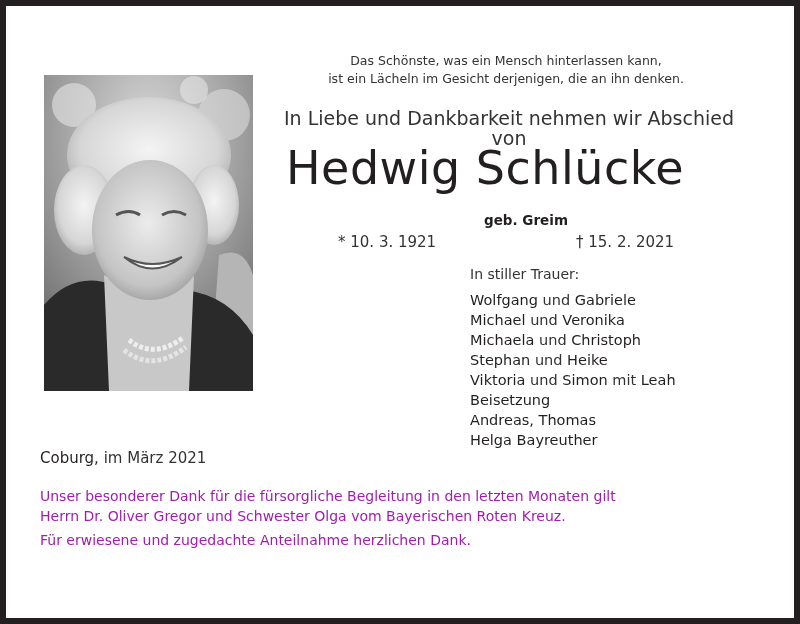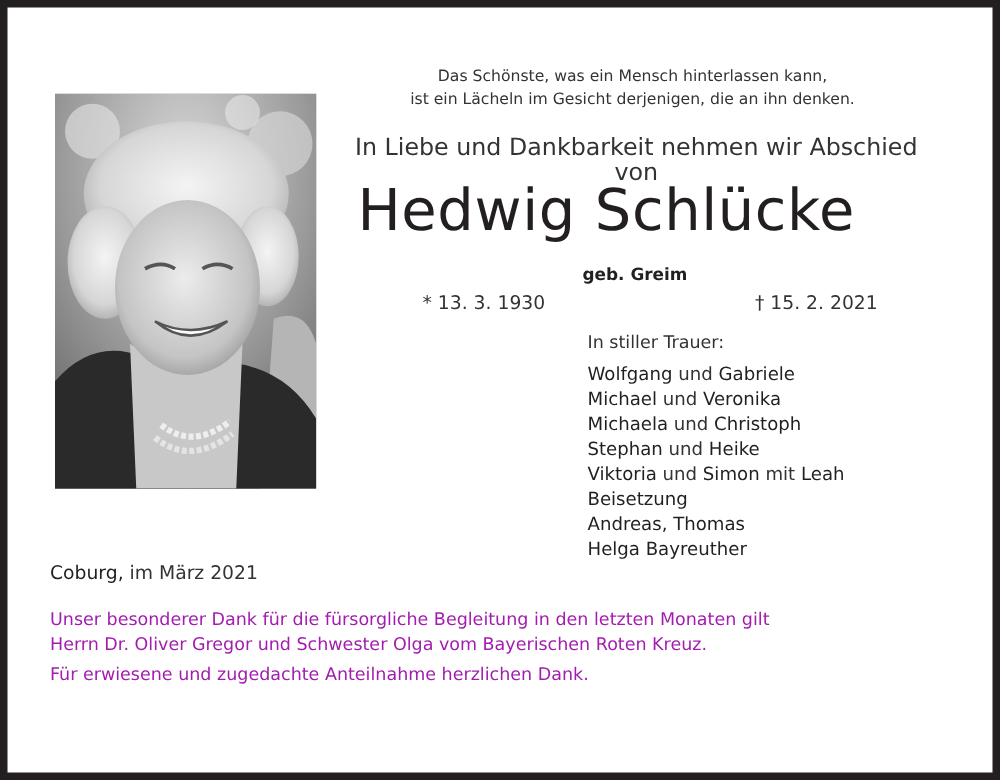--- a/index.html
+++ b/index.html
@@ -47,29 +47,30 @@
     letter-spacing: 0.5px;
     color: #231f20;
     margin: 0;
   }
   .maiden {
     position: absolute;
     left: 460px; top: 205px; width: 120px;
     font-weight: bold;
     font-size: 13.5px; line-height: 18px;
     color: #231f20;
+    text-align: center;
   }
   .born {
     position: absolute;
     left: 332px; top: 226px;
     font-size: 15px; line-height: 20px; color: #333;
   }
   .died {
     position: absolute;
-    left: 598px; top: 226px;
+    left: 570px; top: 226px;
     font-size: 15px; line-height: 20px; color: #333;
   }
   .mourners {
     position: absolute;
     left: 464px; top: 258px; width: 300px;
   }
   .mourners .label {
     font-size: 14px; line-height: 20px; color: #333;
     margin-bottom: 6px;
   }
@@ -138,21 +139,21 @@
   <div class="motto">
     <div>Das Schönste, was ein Mensch hinterlassen kann,</div>
     <div>ist ein Lächeln im Gesicht derjenigen, die an ihn denken.</div>
   </div>
 
   <div class="intro">In Liebe und Dankbarkeit nehmen wir Abschied von</div>
 
   <h1 class="name">Hedwig Schlücke</h1>
 
   <div class="maiden">geb. Greim</div>
-  <div class="born">* 13. 3. 1930</div>
+  <div class="born">* 10. 3. 1921</div>
   <div class="died">† 15. 2. 2021</div>
 
   <div class="mourners">
     <div class="label">In stiller Trauer:</div>
     <div id="mourner-rows">
         <div class="row"><b>Wolfgang</b><span class="sep"> und </span><b>Gabriele</b></div>
         <div class="row"><b>Michael</b><span class="sep"> und </span><b>Veronika</b></div>
         <div class="row"><b>Michaela</b><span class="sep"> und </span><b>Christoph</b></div>
         <div class="row"><b>Stephan</b><span class="sep"> und </span><b>Heike</b></div>
         <div class="row"><b>Viktoria</b><span class="sep"> und </span><b>Simon</b><span class="sep"> mit </span><b>Leah</b></div>

